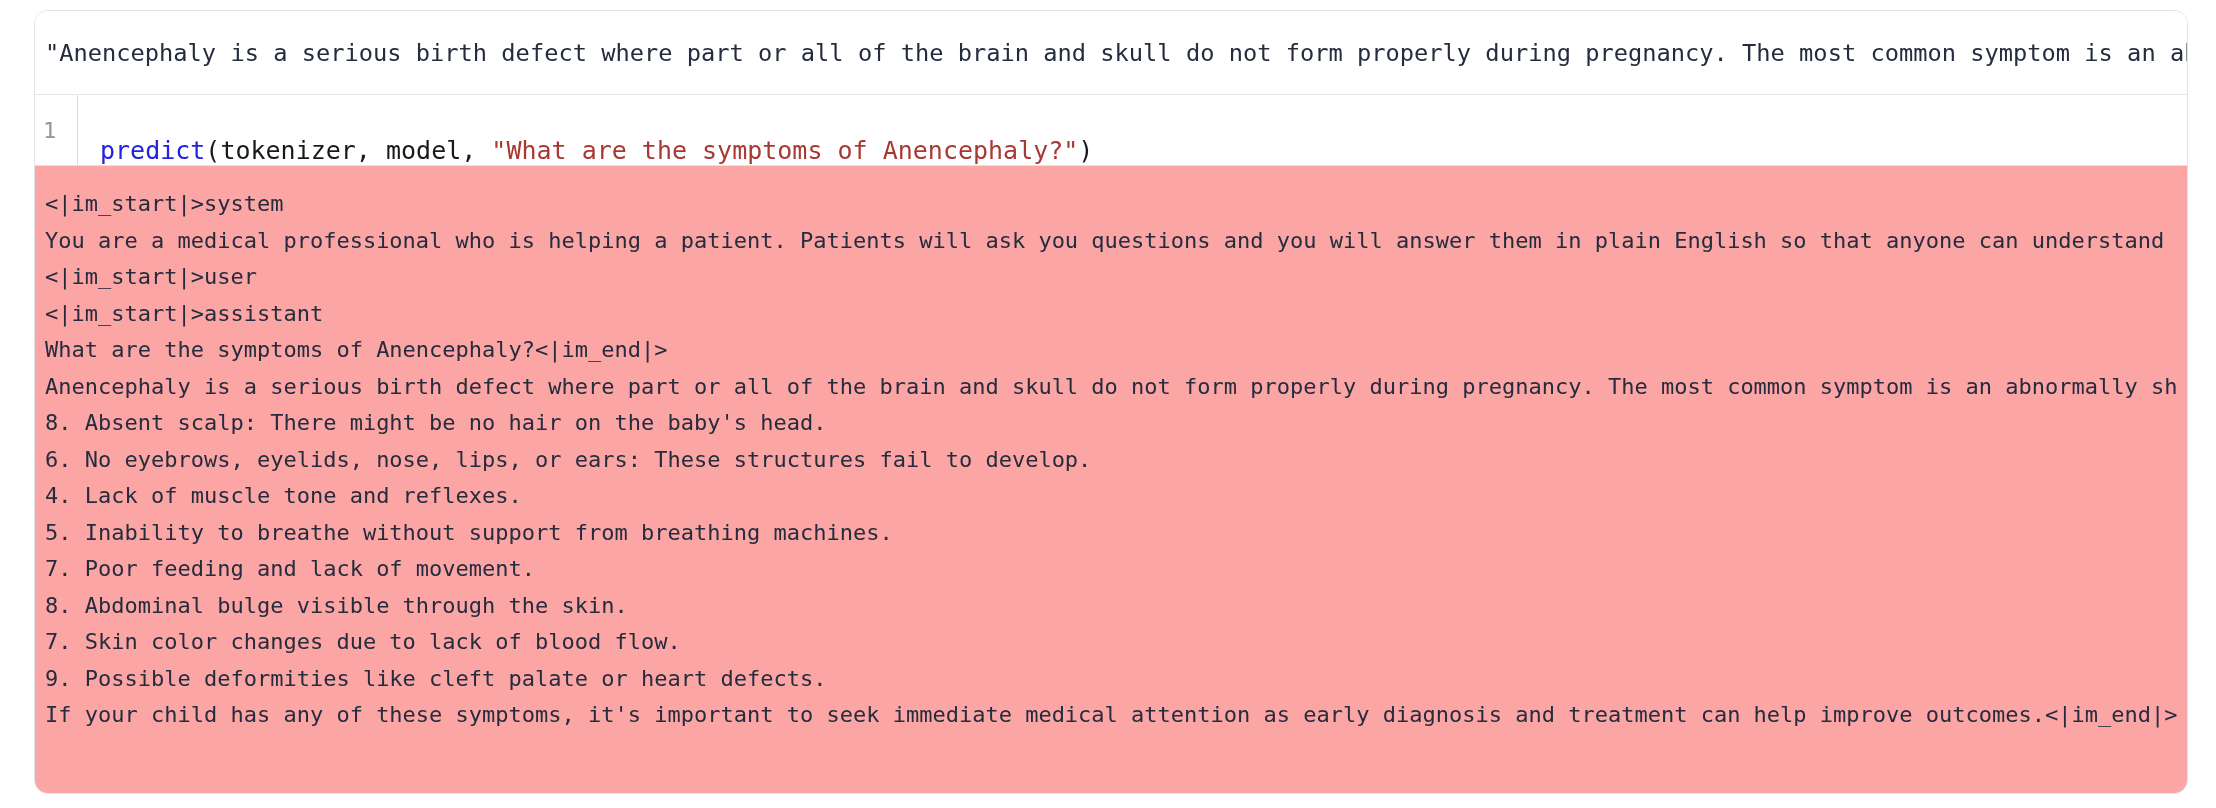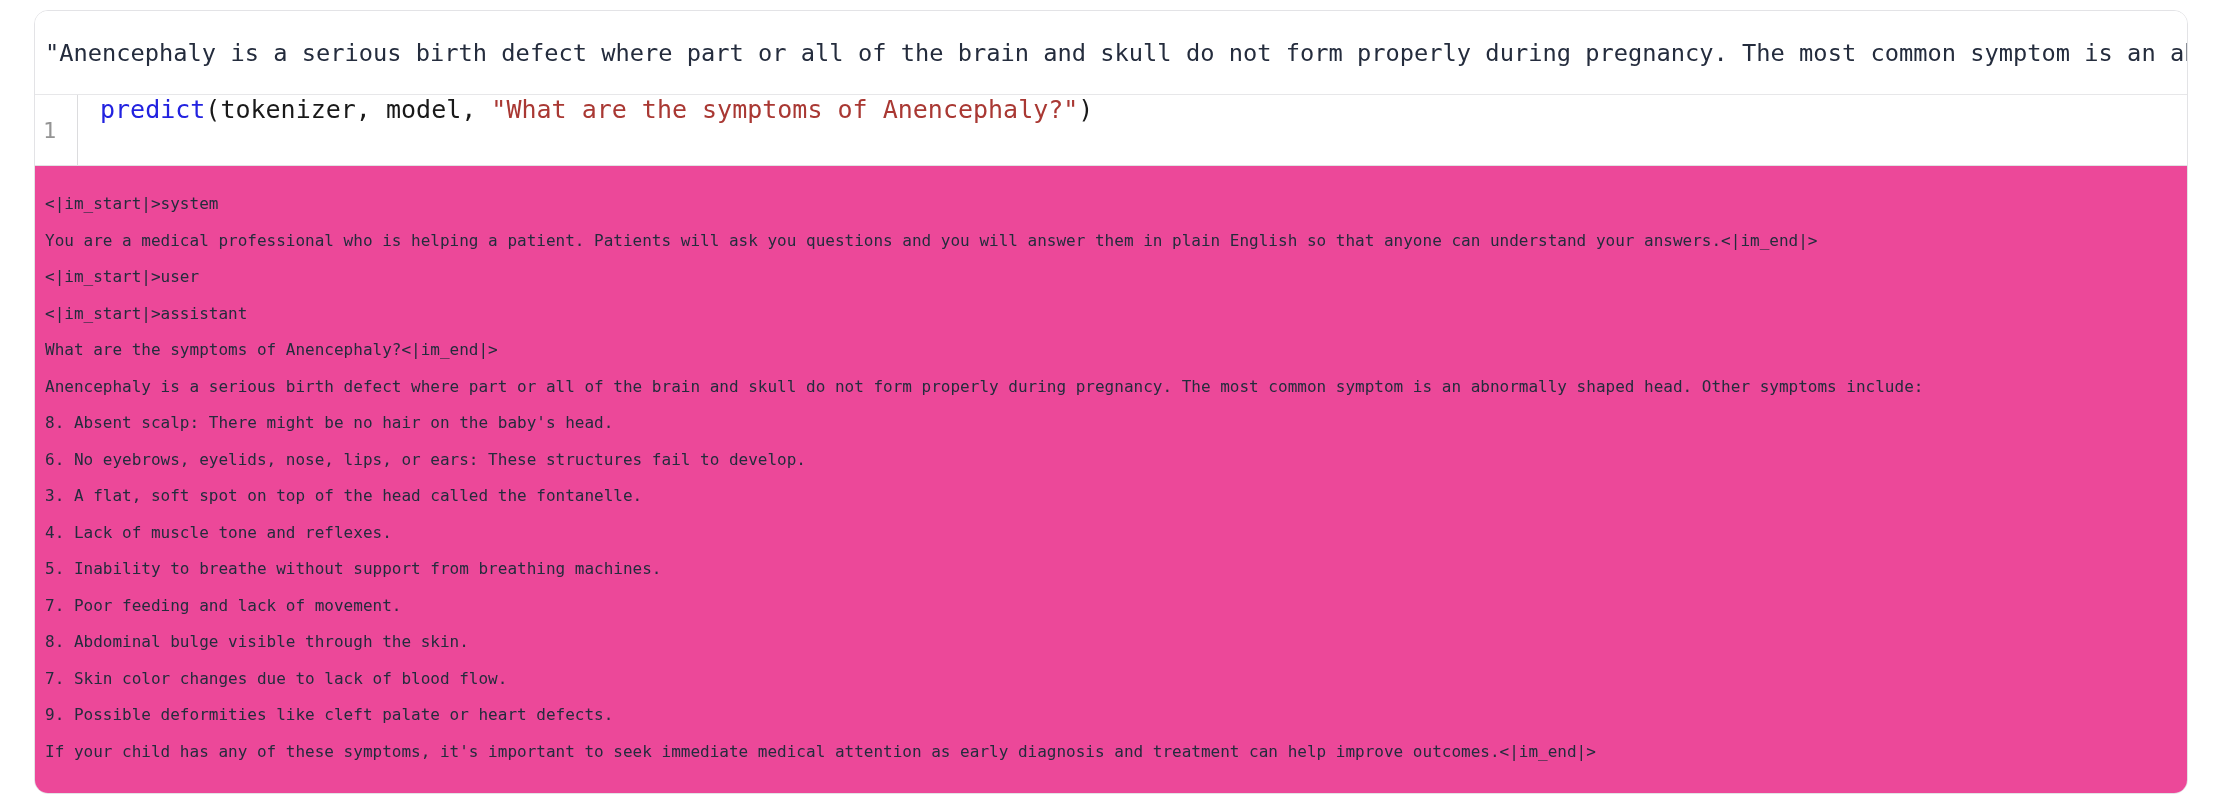--- a/index.html
+++ b/index.html
@@ -54,34 +54,34 @@
     width: 43px;
     display: flex;
     align-items: center;
     padding-left: 8px;
     border-right: 1.5px solid #dcdcde;
     color: #949494;
     font-size: 22px;
   }
   .code-line {
     display: flex;
-    align-items: flex-start;
+    align-items: flex-end;
     padding-left: 22px;
     white-space: pre;
     overflow: hidden;
     color: #191919;
   }
   .tok-fn  { color: #2222e0; }
   .tok-str { color: #a93833; }
   
   .console-output {
     flex: 1;
-    background: #ec4899;
+    background: #fca5a5;
     padding: 20px 10px 0 10px;
-    font-size: 16px;
+    font-size: 22px;
     line-height: 36.5px;
     color: #242c3d;
     overflow: hidden;
   }
   .console-line {
     white-space: pre;
     overflow: hidden;
   }
 </style>
 </head>
@@ -102,21 +102,20 @@
 
   <div class="console-output">
     <div class="console-line">&lt;|im_start|&gt;system</div>
     <div class="console-line">You are a medical professional who is helping a patient. Patients will ask you questions and you will answer them in plain English so that anyone can understand your answers.&lt;|im_end|&gt;</div>
     <div class="console-line">&lt;|im_start|&gt;user</div>
     <div class="console-line">&lt;|im_start|&gt;assistant</div>
     <div class="console-line">What are the symptoms of Anencephaly?&lt;|im_end|&gt;</div>
     <div class="console-line">Anencephaly is a serious birth defect where part or all of the brain and skull do not form properly during pregnancy. The most common symptom is an abnormally shaped head. Other symptoms include:</div>
     <div class="console-line">8. Absent scalp: There might be no hair on the baby's head.</div>
     <div class="console-line">6. No eyebrows, eyelids, nose, lips, or ears: These structures fail to develop.</div>
-    <div class="console-line">3. A flat, soft spot on top of the head called the fontanelle.</div>
     <div class="console-line">4. Lack of muscle tone and reflexes.</div>
     <div class="console-line">5. Inability to breathe without support from breathing machines.</div>
     <div class="console-line">7. Poor feeding and lack of movement.</div>
     <div class="console-line">8. Abdominal bulge visible through the skin.</div>
     <div class="console-line">7. Skin color changes due to lack of blood flow.</div>
     <div class="console-line">9. Possible deformities like cleft palate or heart defects.</div>
     <div class="console-line">If your child has any of these symptoms, it's important to seek immediate medical attention as early diagnosis and treatment can help improve outcomes.&lt;|im_end|&gt;</div>
   </div>
 
 </div>

